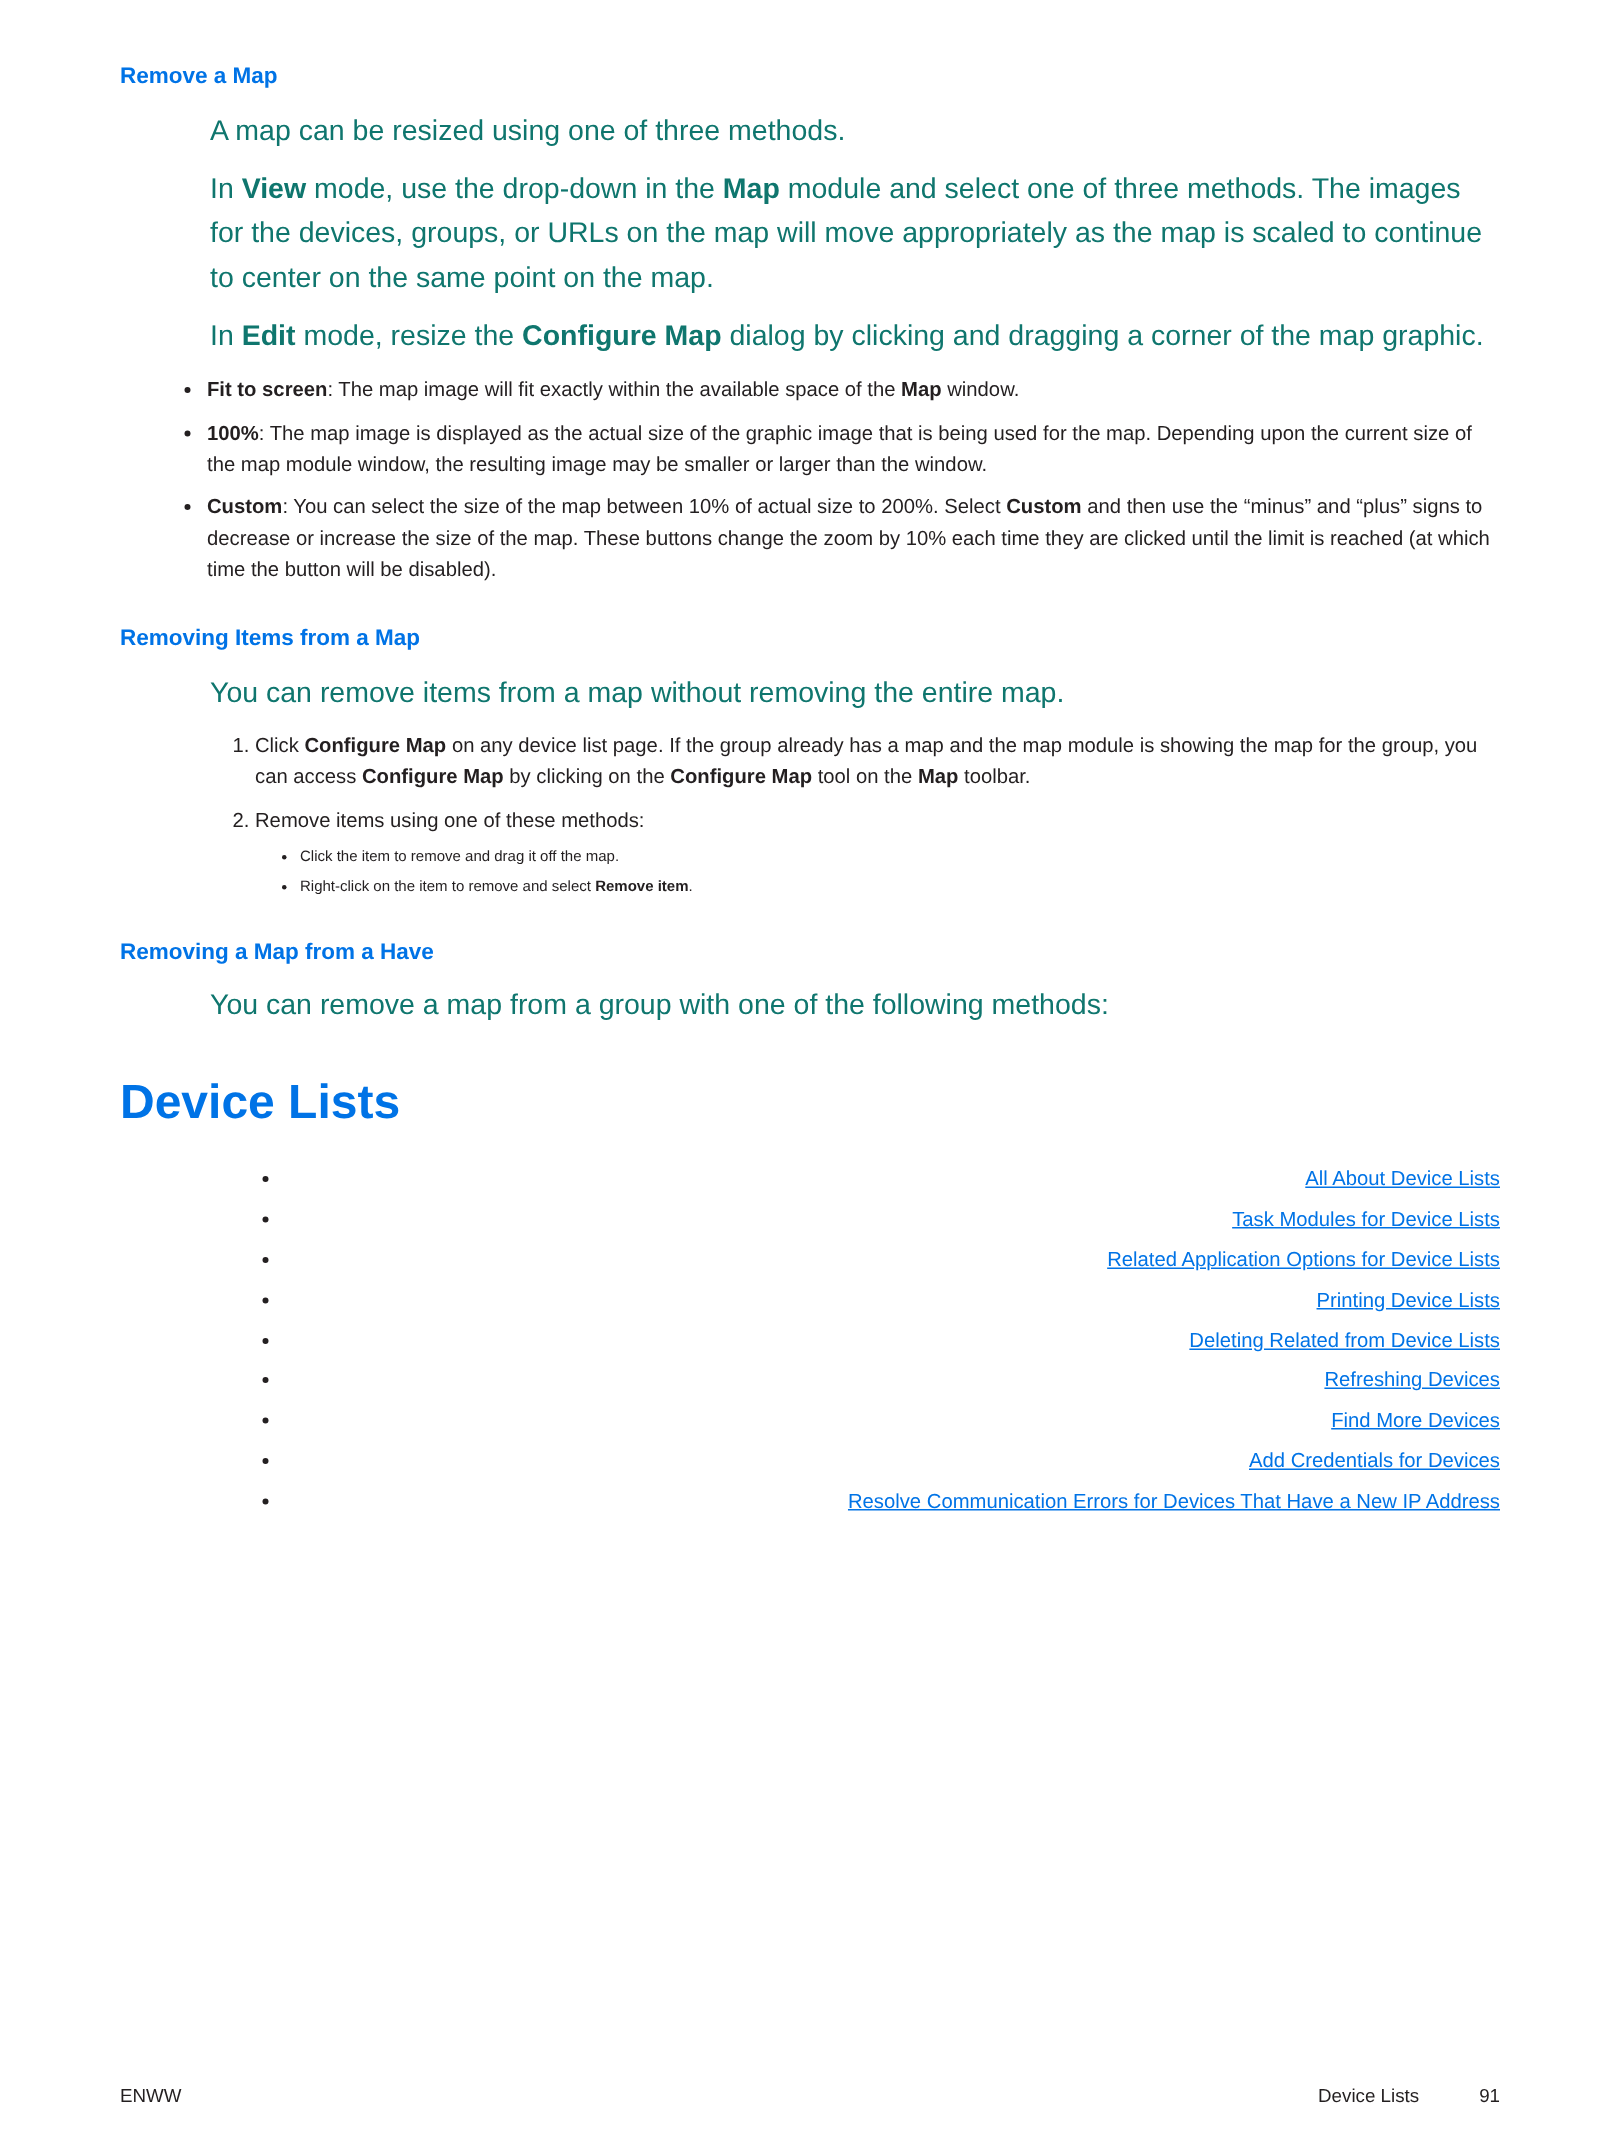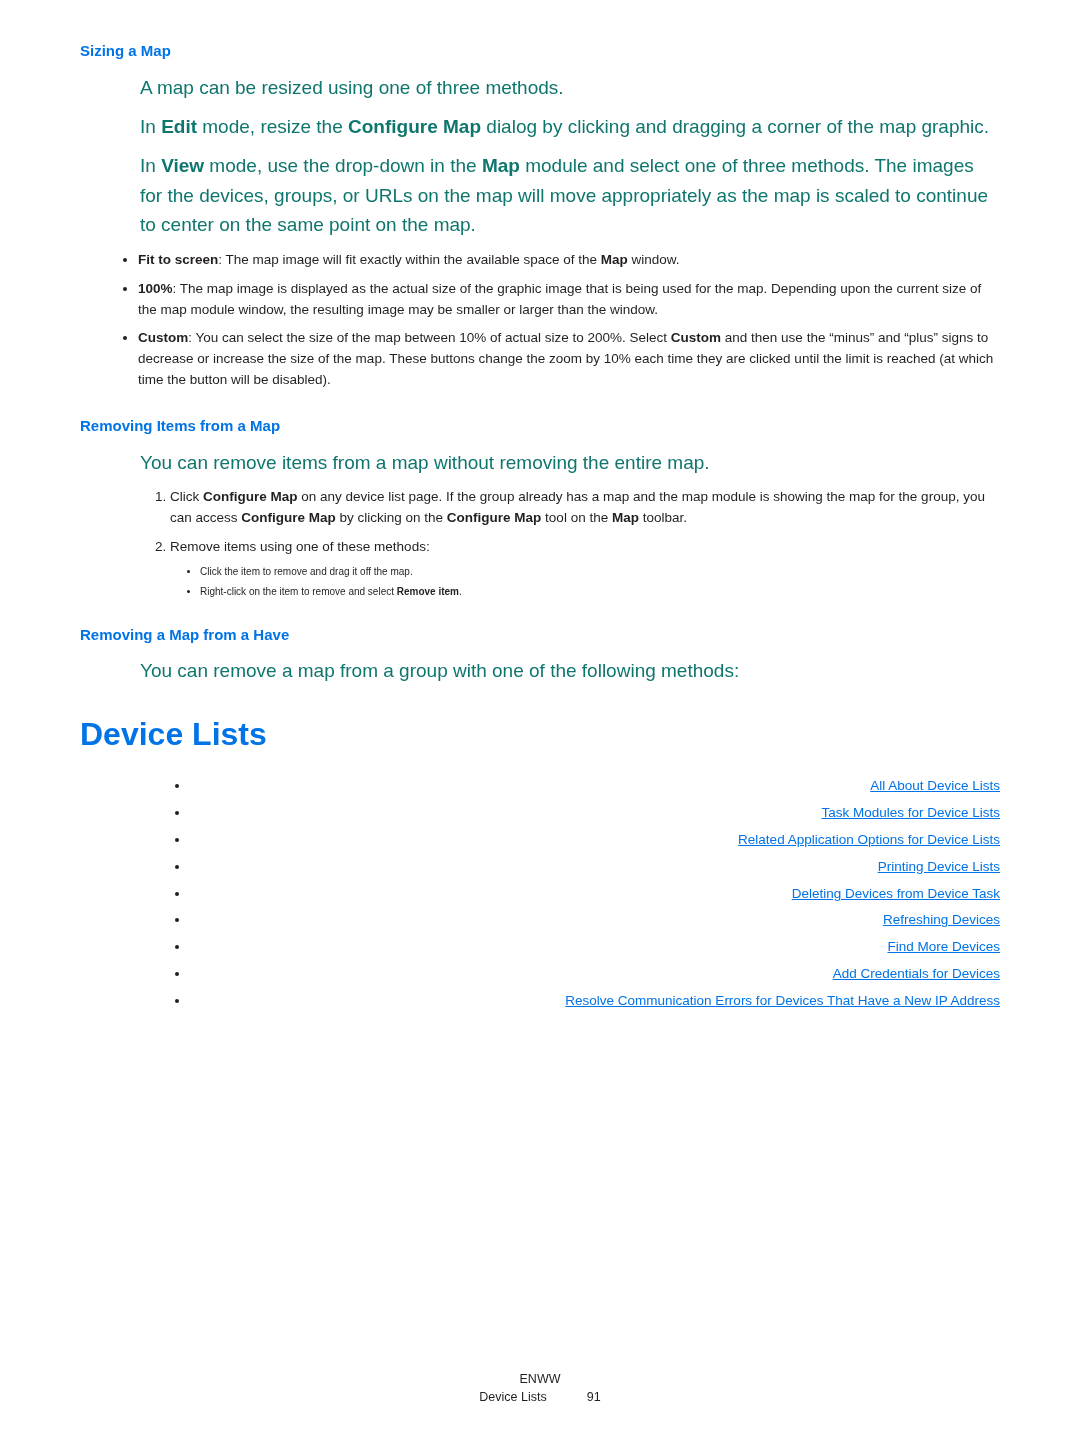--- a/index.html
+++ b/index.html
@@ -114,44 +114,43 @@
     .footer {
       position: absolute;
       bottom: 30px;
       left: 80px;
       right: 80px;
       display: flex;
       justify-content: space-between;
       align-items: center;
       font-size: 12.5px;
       color: #231f20;
-      flex-direction: column;
     }
 
     .footer-right {
       display: flex;
       gap: 40px;
     }
   </style>
 </head>
 <body>
 
 <div class="page">
 
   <div class="section-block">
-    <div class="section-heading">Sizing a Map</div>
+    <div class="section-heading">Remove a Map</div>
 
     <div class="body-text">A map can be resized using one of three methods.</div>
+
+    <div class="body-text">
+      In <strong>View</strong> mode, use the drop-down in the <strong>Map</strong> module and select one of three methods. The images for the devices, groups, or URLs on the map will move appropriately as the map is scaled to continue to center on the same point on the map.
+    </div>
 
     <div class="body-text">
       In <strong>Edit</strong> mode, resize the <strong>Configure Map</strong> dialog by clicking and dragging a corner of the map graphic.
-    </div>
-
-    <div class="body-text">
-      In <strong>View</strong> mode, use the drop-down in the <strong>Map</strong> module and select one of three methods. The images for the devices, groups, or URLs on the map will move appropriately as the map is scaled to continue to center on the same point on the map.
     </div>
 
     <ul class="bullet-list">
       <li>
         <strong>Fit to screen</strong>: The map image will fit exactly within the available space of the <strong>Map</strong> window.
       </li>
       <li>
         <strong>100%</strong>: The map image is displayed as the actual size of the graphic image that is being used for the map. Depending upon the current size of the map module window, the resulting image may be smaller or larger than the window.
       </li>
       <li>
@@ -196,21 +195,21 @@
       <li>
         <a href="#">Task Modules for Device Lists</a>
       </li>
       <li>
         <a href="#">Related Application Options for Device Lists</a>
       </li>
       <li>
         <a href="#">Printing Device Lists</a>
       </li>
       <li>
-        <a href="#">Deleting Devices from Device Task</a>
+        <a href="#">Deleting Related from Device Lists</a>
       </li>
       <li>
         <a href="#">Refreshing Devices</a>
       </li>
       <li>
         <a href="#">Find More Devices</a>
       </li>
       <li>
         <a href="#">Add Credentials for Devices</a>
       </li>

